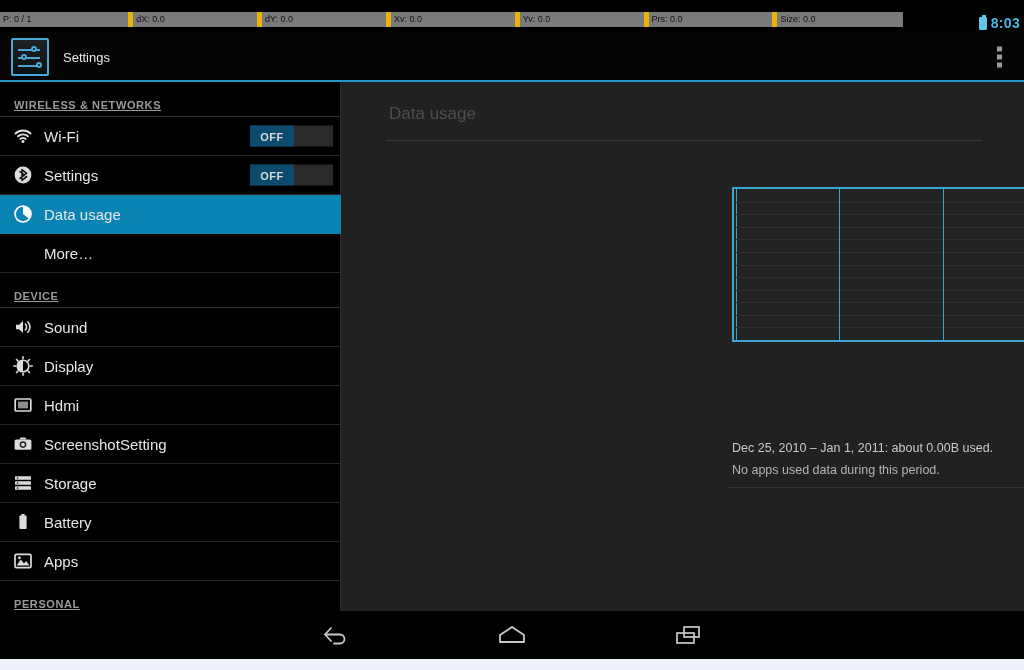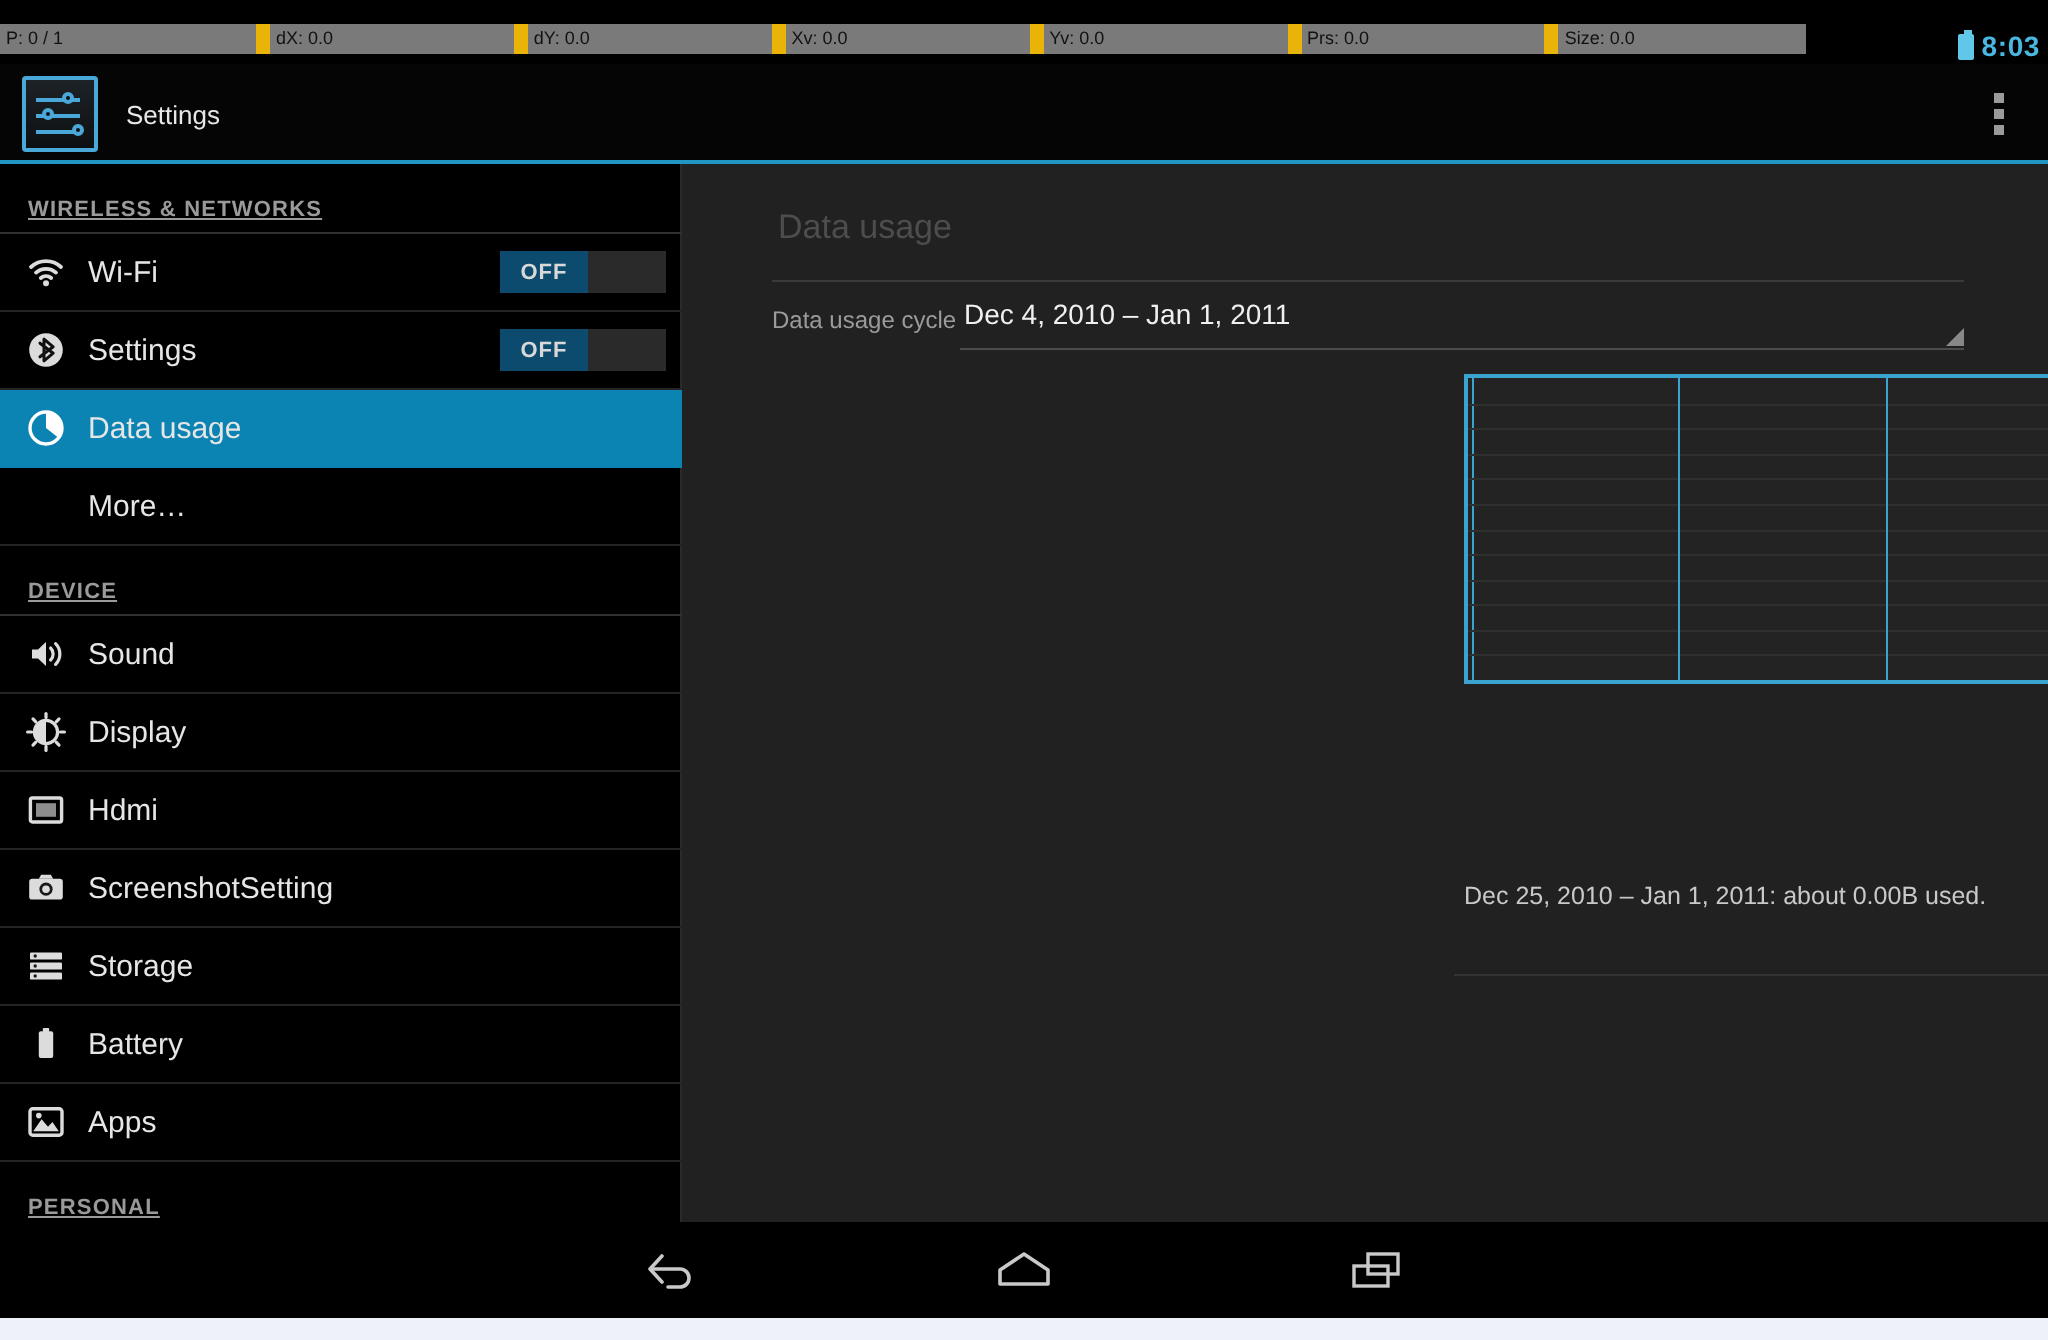--- a/index.html
+++ b/index.html
@@ -10,21 +10,21 @@
     overflow:hidden;
   }
   #screen { position:relative; width:1024px; height:670px; background:#000; }
 
   
   .ptr-strip {
     position:absolute; left:0; top:12px; width:903px; height:15px;
     background:#7a7a7a; display:flex; align-items:center;
   }
   .ptr-cell {
-    height:15px; border-left:7px solid #eab308;
+    height:15px; border-left:5px solid #eab308;
     font-size:9px; color:#111; padding-left:3px;
     line-height:15px; white-space:nowrap; font-family:"Liberation Sans", sans-serif;
   }
   .ptr-cell:first-child { border-left:none; }
 
   
   .statusbar {
     position:absolute; left:0; top:0; width:1024px; height:32px;
     background:#000;
   }
@@ -365,26 +365,20 @@
         </div>
         <div class="sec-header">
           <span>PERSONAL</span>
         </div>
       </div>
 
     <div class="main">
       <div class="m-title">Data usage</div>
       <div class="m-rule1"></div>
 
-      <div class="cycle-row">
-        <div class="cycle-label">Data usage cycle</div>
-        <div class="cycle-value">Dec 4, 2010 – Jan 1, 2011</div>
-        <div class="cycle-underline"></div>
-        <div class="cycle-caret"></div>
-      </div>
 
       <div class="chart-wrap">
         <div class="chart" id="chart">
           <div class="inner-edge"></div>
         <div class="gline" style="top: 13px;"></div>
             <div class="gline" style="top: 25px;"></div>
             <div class="gline" style="top: 38px;"></div>
             <div class="gline" style="top: 50px;"></div>
             <div class="gline" style="top: 63px;"></div>
             <div class="gline" style="top: 76px;"></div>
@@ -392,20 +386,21 @@
             <div class="gline" style="top: 101px;"></div>
             <div class="gline" style="top: 113px;"></div>
             <div class="gline" style="top: 126px;"></div>
             <div class="gline" style="top: 138px;"></div>
             <div class="vline" style="left: 105px;"></div>
             <div class="vline" style="left: 209px;"></div>
           </div>
       </div>
 
       <div class="sum1">Dec 25, 2010 – Jan 1, 2011: about 0.00B used.</div>
+      <div class="sum2">No apps used data during this period.</div>
       <div class="m-rule2"></div>
     </div>
   </div>
 
   <div class="navbar">
     <div class="nav-btn">
       <svg class="gi" width="30" height="22" viewBox="0 0 30 22">
         <path d="M10 4 L4 10.5 L10 17" fill="none" stroke="#c9c9c9" stroke-width="1.8" stroke-linecap="round" stroke-linejoin="round"></path>
         <path d="M4.5 10.5 H19 a4.5 4.5 0 0 1 0 9 H13" fill="none" stroke="#c9c9c9" stroke-width="1.8" stroke-linecap="round" stroke-linejoin="round"></path>
       </svg>

